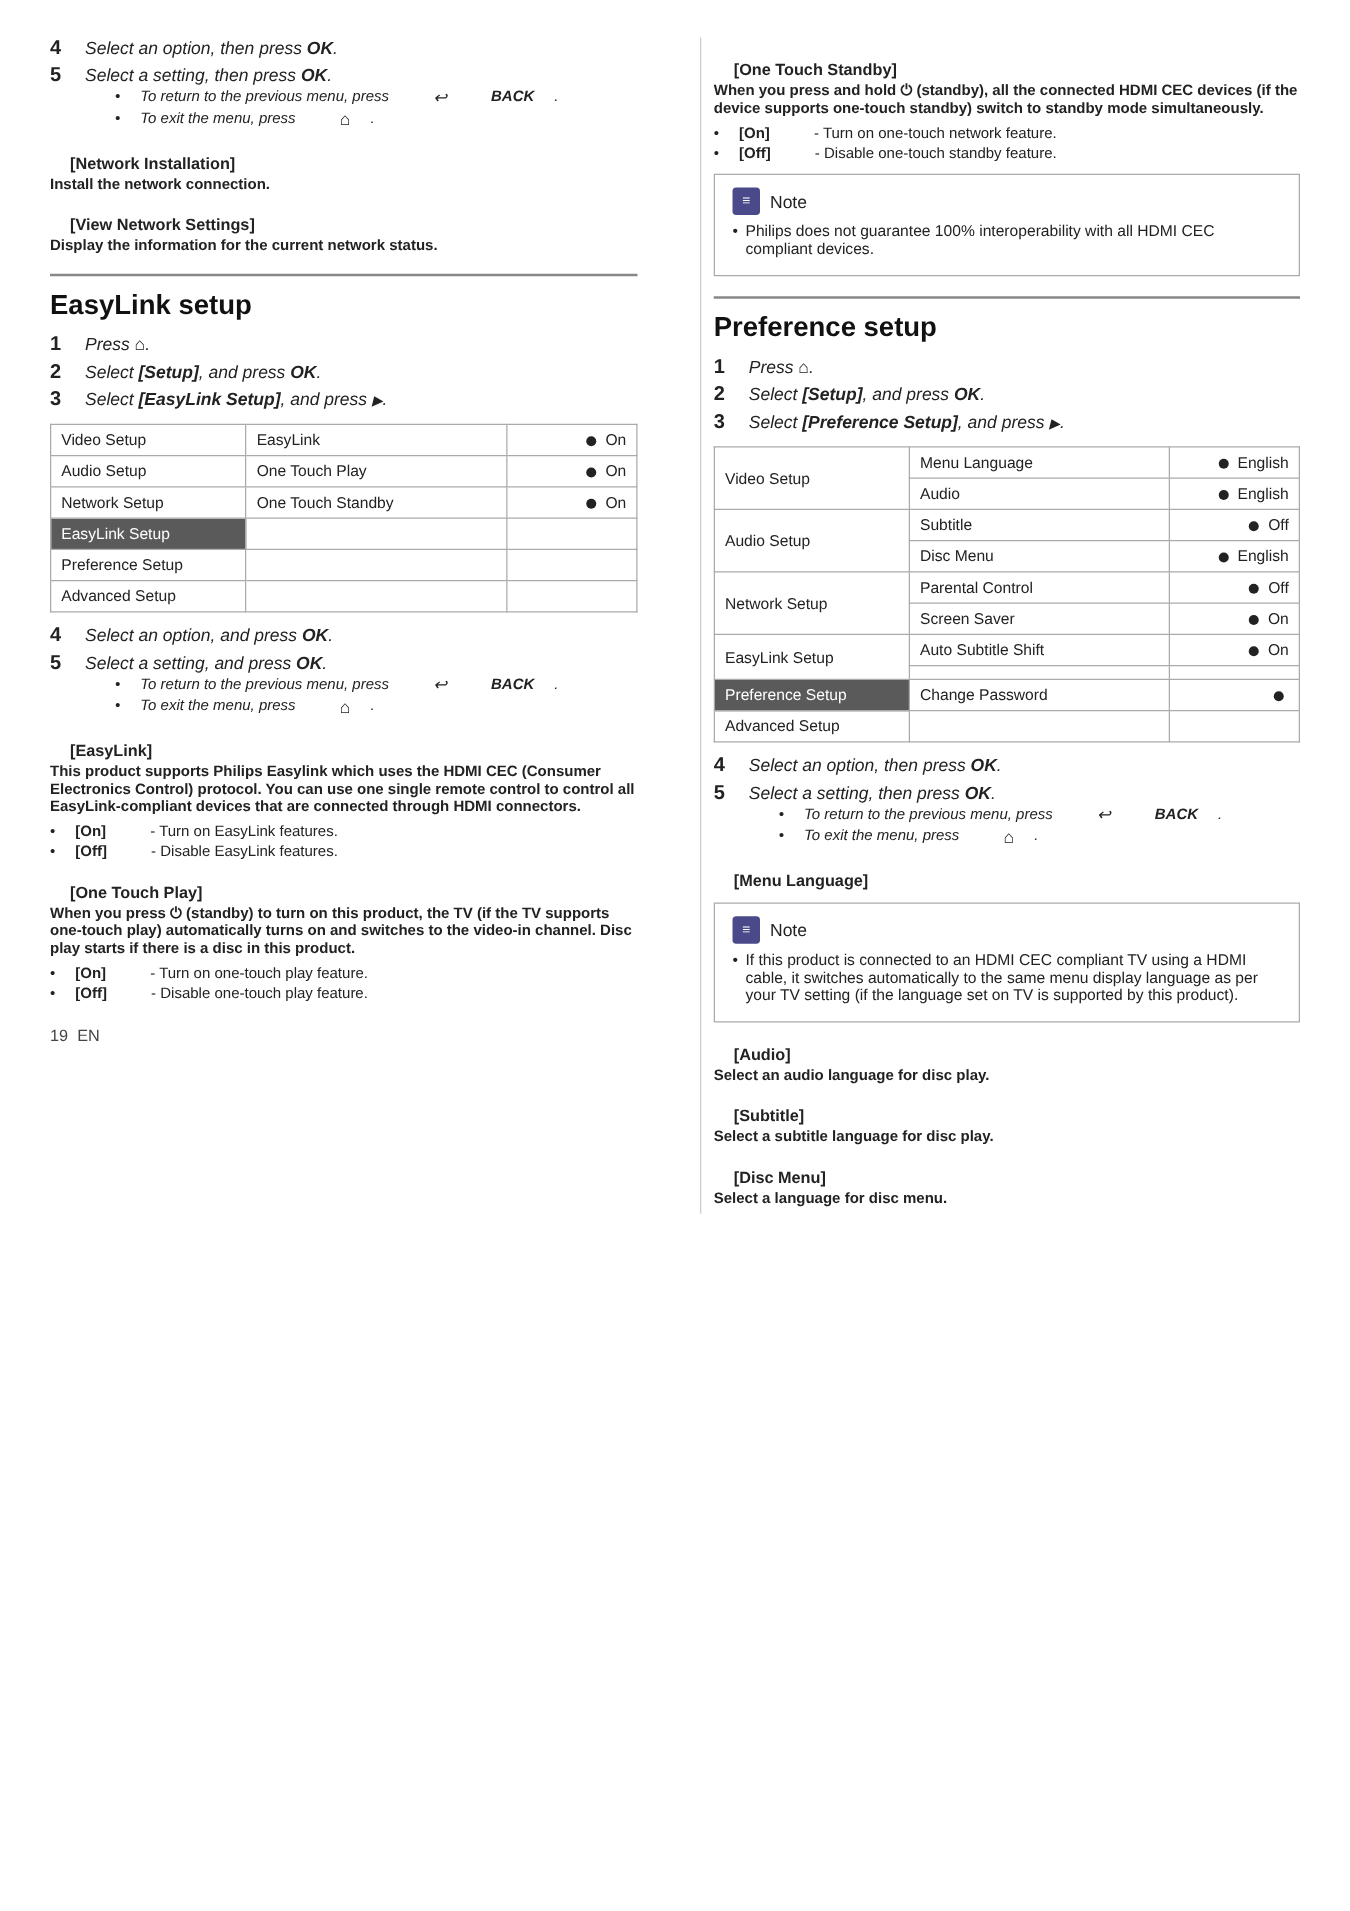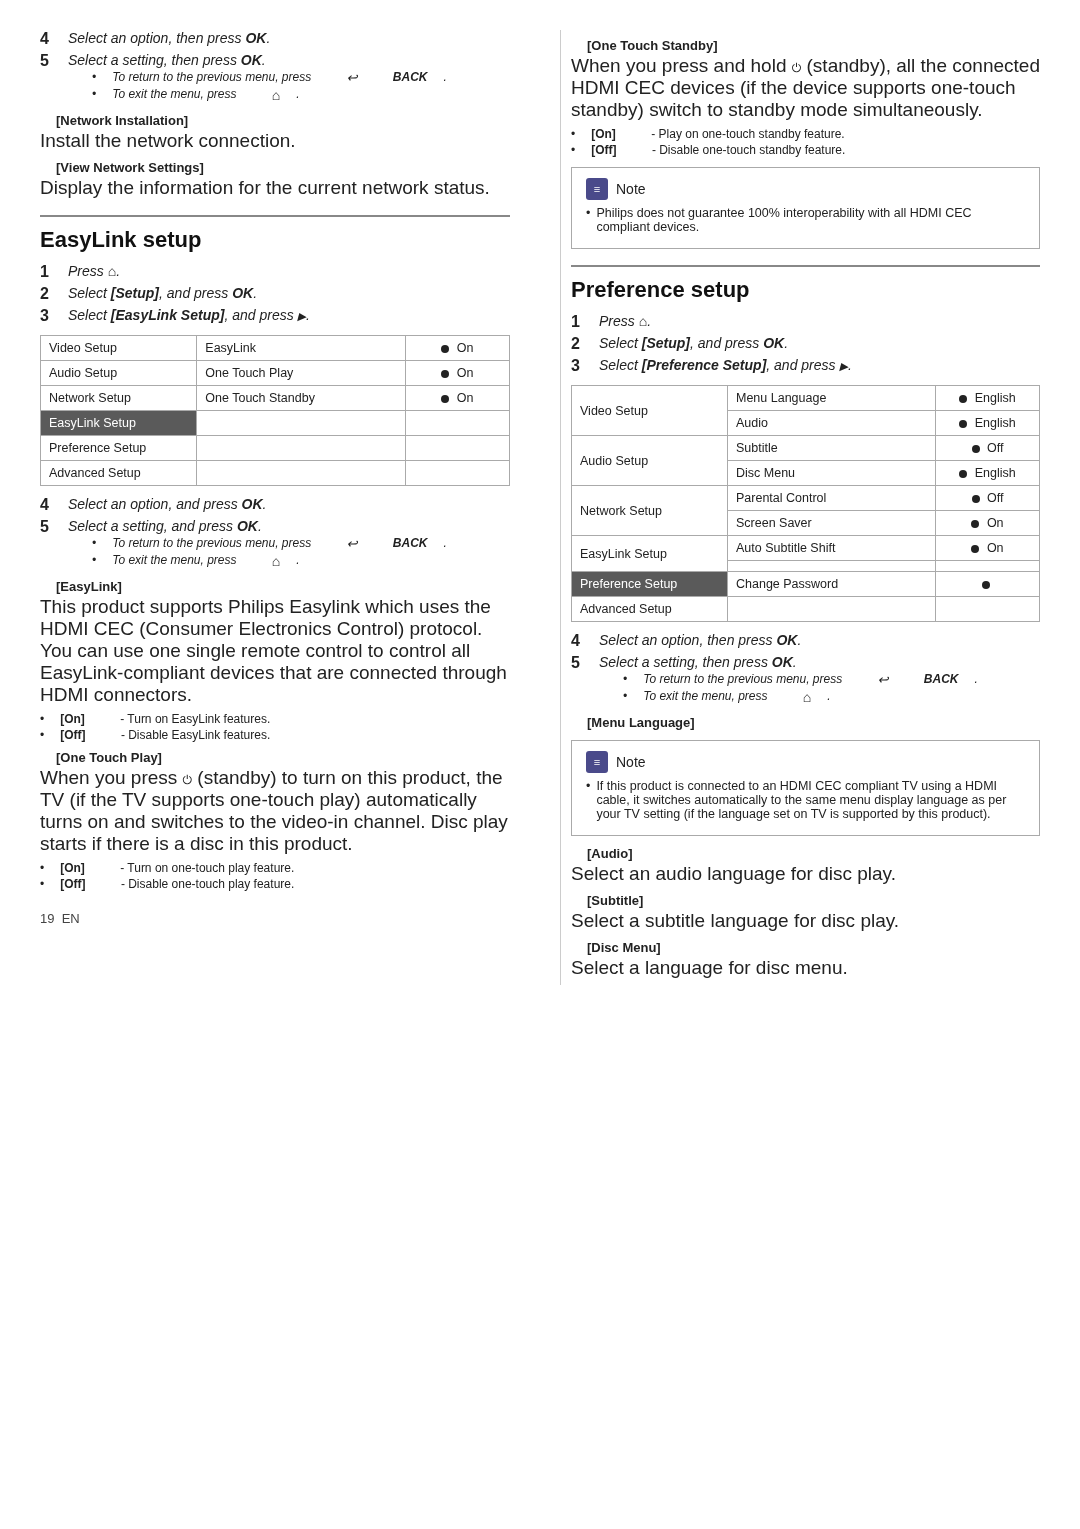--- a/index.html
+++ b/index.html
@@ -43,41 +43,41 @@
       font-size: 16px;
       font-weight: bold;
       min-width: 20px;
     }
     ol.steps li .content { flex: 1; font-style: italic; }
 
     ul.sub { list-style: none; margin-left: 24px; margin-top: 2px; }
     ul.sub li { display: flex; gap: 16px; margin-bottom: 2px; font-size: 12px; }
     ul.sub li::before { content: "•"; }
 
-    .bracket-label { font-weight: bold; font-size: 13px; margin-top: 8px; margin-bottom: 2px; display: block; padding-left: 16px; }
-    .bracket-content { font-size: 19px; margin-bottom: 6px; }
+    .bracket-label { font-weight: bold; font-size: 13px; margin-top: 18px; margin-bottom: 2px; display: block; padding-left: 16px; }
+    .bracket-content { font-size: 12px; margin-bottom: 6px; font-weight: bold; }
 
     .menu-table {
       border-collapse: collapse;
       width: 100%;
       margin: 10px 0;
       font-size: 12.5px;
     }
     .menu-table td {
       border: 1px solid #aaa;
       padding: 5px 8px;
       vertical-align: middle;
     }
     .menu-table td.highlight {
       background-color: #5a5a5a;
       color: #fff;
     }
     .menu-table .col-left { width: 90px; }
     .menu-table .col-mid { width: 120px; }
-    .menu-table .col-right { width: 60px; text-align: center; }
+    .menu-table .col-right { width: 60px; text-align: right; }
     .dot { display: inline-block; width: 8px; height: 8px; background: #222; border-radius: 50%; margin-right: 4px; vertical-align: middle; }
 
     .note-box {
       border: 1px solid #aaa;
       padding: 10px 14px;
       margin: 10px 0;
       font-size: 12.5px;
       background: #fff;
     }
     .note-box .note-header {
@@ -265,21 +265,21 @@
   </div>
 
   <div class="right-col">
 
     <span class="bracket-label">[One Touch Standby]</span>
     <p class="bracket-content">
       <span>When you press and hold</span>&nbsp;<span class="power-icon"></span>&nbsp;<span>(standby), all the connected HDMI CEC devices (if the device supports one-touch standby) switch to standby mode simultaneously.</span>
     </p>
     <ul class="sub" style="margin-left:0;margin-bottom:6px;">
       <li>
-        <span class="bold">[On]</span>&nbsp;<span>- Play on one-touch standby feature.</span>
+        <span class="bold">[On]</span>&nbsp;<span>- Turn on one-touch network feature.</span>
       </li>
       <li>
         <span class="bold">[Off]</span>&nbsp;<span>- Disable one-touch standby feature.</span>
       </li>
     </ul>
 
     <div class="note-box">
       <div class="note-header">
         <span class="note-icon">≡</span>
         <span>Note</span>

